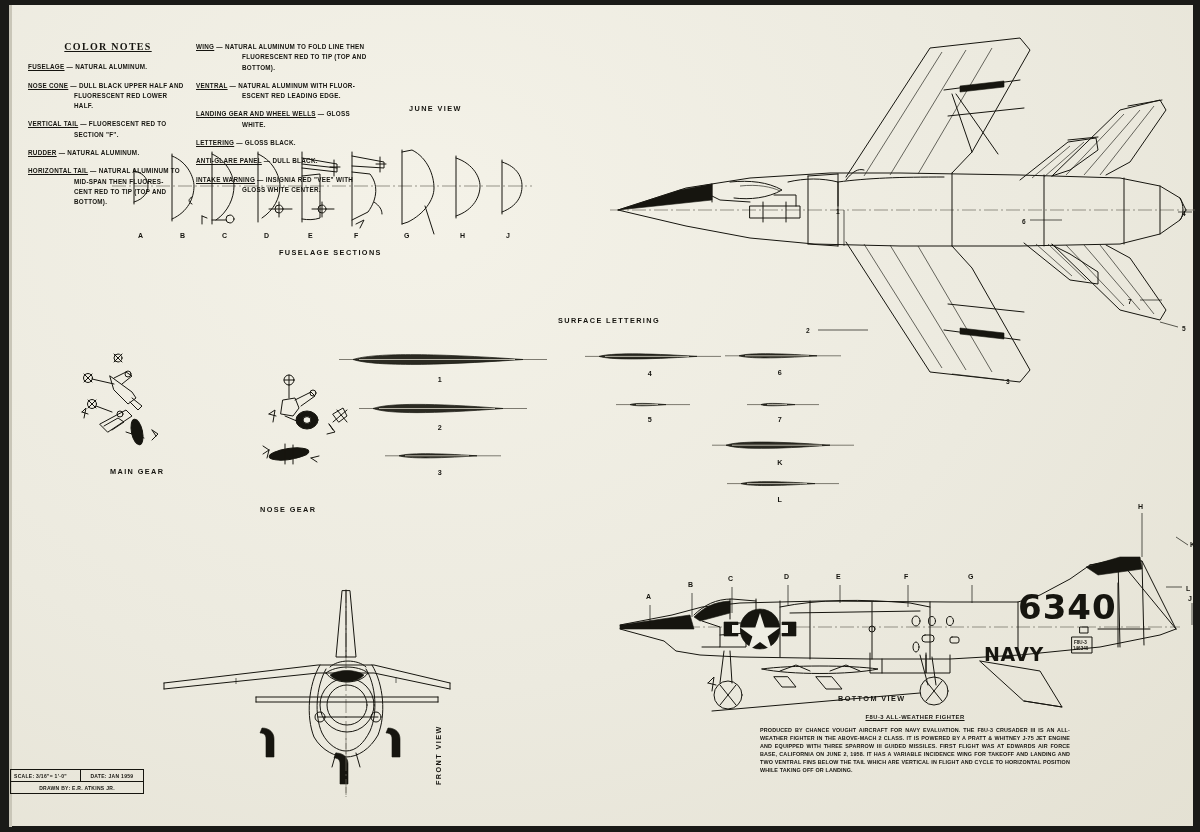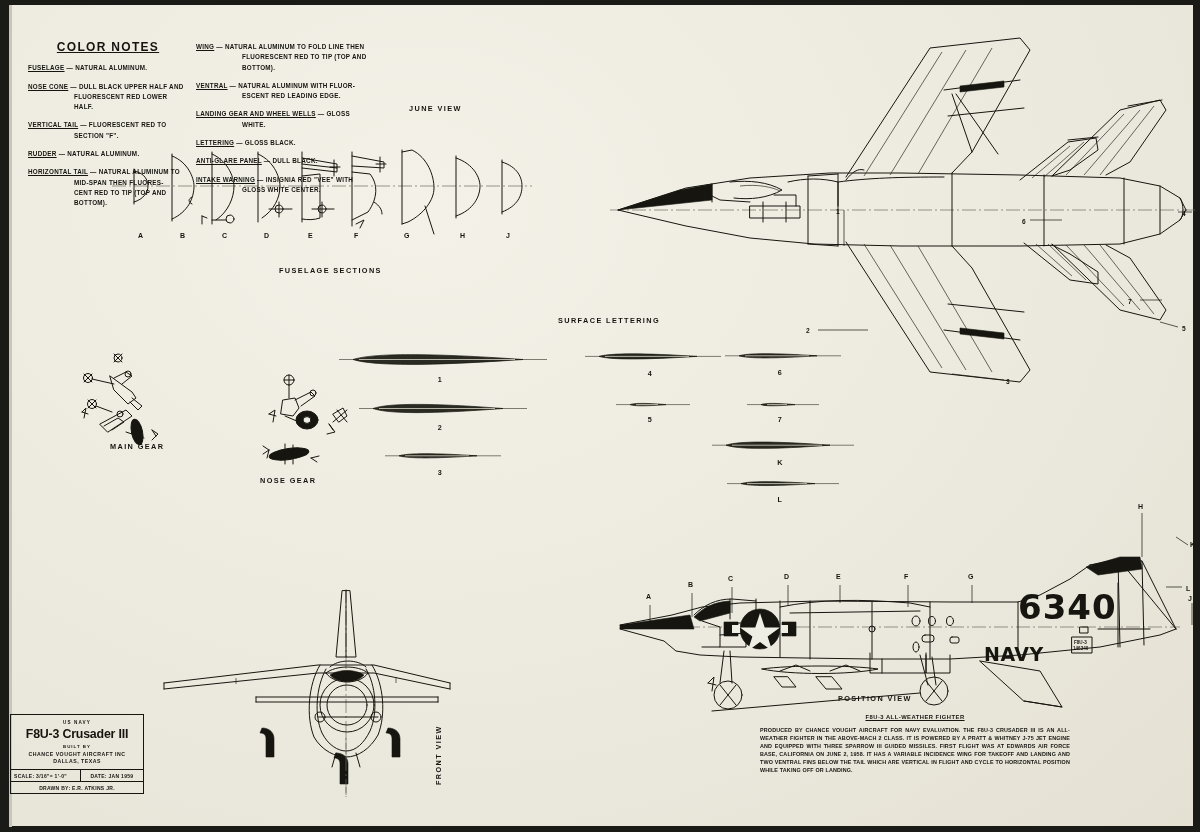--- a/index.html
+++ b/index.html
@@ -29,21 +29,21 @@
   .abs{position:absolute;}
   svg{display:block;overflow:visible;}
   .ink{fill:none;stroke:#16150f;stroke-width:1;stroke-linejoin:round;stroke-linecap:round;}
   .ink-thin{fill:none;stroke:#2a2922;stroke-width:.7;}
   .ink-fill{fill:#16150f;stroke:#16150f;stroke-width:.6;}
   .cl{fill:none;stroke:#6d6b5e;stroke-width:.7;stroke-dasharray:14 3 2 3;}
   .lead{fill:none;stroke:#16150f;stroke-width:.7;}
 
   
   .notes{font-size:6.3px;letter-spacing:.28px;line-height:10.3px;font-weight:bold;}
-  .notes .hd{font-size:12px;letter-spacing:1.3px;text-decoration:underline;font-weight:bold;}
+  .notes .hd{font-size:10px;letter-spacing:1.3px;text-decoration:underline;font-weight:bold;font-family:Liberation Serif, serif;}
   .notes .term{text-decoration:underline;}
   .note-row{margin-bottom:8px;}
   .note-ind{display:block;padding-left:46px;}
 
   .viewlabel{font-size:7.3px;font-weight:bold;letter-spacing:1.4px;}
   .secnum{font-size:7.2px;font-weight:bold;letter-spacing:.5px;text-align:center;}
   .stletter{font-size:7px;font-weight:bold;}
 
   
   #titleblock{left:10px;bottom:38px;width:132px;border:1.4px solid #16150f;background:transparent;}
@@ -176,21 +176,21 @@
       <span class="abs stletter" style="left: 26px; top: 0px; position: absolute;">A</span>
       <span class="abs stletter" style="left: 68px; top: 0px; position: absolute;">B</span>
       <span class="abs stletter" style="left: 110px; top: 0px; position: absolute;">C</span>
       <span class="abs stletter" style="left: 152px; top: 0px; position: absolute;">D</span>
       <span class="abs stletter" style="left: 196px; top: 0px; position: absolute;">E</span>
       <span class="abs stletter" style="left: 242px; top: 0px; position: absolute;">F</span>
       <span class="abs stletter" style="left: 292px; top: 0px; position: absolute;">G</span>
       <span class="abs stletter" style="left: 348px; top: 0px; position: absolute;">H</span>
       <span class="abs stletter" style="left: 394px; top: 0px; position: absolute;">J</span>
     </div>
-  <div class="abs viewlabel" style="left:279px;top:266px;">FUSELAGE SECTIONS</div>
+  <div class="abs viewlabel" style="left:279px;top:248px;">FUSELAGE SECTIONS</div>
 
   <div class="abs viewlabel" style="left:558px;top:316px;">SURFACE LETTERING</div>
   <div class="abs" id="surf-wrap" style="left:380px;top:336px;width:440px;height:170px;">
       <div class="abs" style="left: 0px; top: 12px; width: 120px;">
         <svg width="210" height="23" style="margin-left: -41px;">
           <line x1="0" y1="11.5" x2="208" y2="11.5" stroke="#4a483d" stroke-width=".7"></line>
           <path d="M14,11.5 C34.4,5 90.5,5 184,11.5 C90.5,18 34.4,18 14,11.5 Z" fill="#2b2a22" stroke="#16150f" stroke-width=".7"></path>
           <path d="M20,11.5 L176,11.5" stroke="#d9d6c8" stroke-width=".8" fill="none"></path>
         </svg>
         <div class="secnum" style="margin-top: 4px;">1</div>
@@ -279,21 +279,21 @@
         <path d="M30,72 L56,58 L62,64 L38,80 Z"></path>
         <path d="M34,74 L48,66 L54,70 L42,78"></path>
         <circle cx="50" cy="62" r="3"></circle>
         <ellipse cx="67" cy="80" rx="5.5" ry="13" transform="rotate(-12 67 80)" fill="#16150f"></ellipse>
         <path d="M56,80 L74,86"></path>
         <path d="M12,60 L16,56 L14,66 M12,60 L18,62"></path>
         <path d="M82,78 L88,82 L82,88 M82,78 L86,84"></path>
       </g>
     </svg>
   </div>
-  <div class="abs viewlabel" style="left:110px;top:442px;text-align:right;">MAIN GEAR</div>
+  <div class="abs viewlabel" style="left:110px;top:467px;text-align:right;">MAIN GEAR</div>
 
   <div class="abs" style="left:255px;top:372px;">
     <svg width="110" height="100" viewBox="0 0 110 100">
       <g class="ink">
         <circle cx="34" cy="8" r="5"></circle>
           <path d="M29,8 L39,8 M34,3 L34,13"></path>
         <line x1="34" y1="13" x2="34" y2="26"></line>
         <path d="M28,28 L40,26 L44,36 L38,44 L26,42 Z"></path>
         <path d="M40,28 L56,20 L60,24 L46,34"></path>
         <circle cx="58" cy="21" r="3"></circle>
@@ -303,21 +303,21 @@
         <path d="M14,42 L20,38 L18,50 M14,42 L21,44"></path>
         <path d="M78,42 L88,36 L92,44 L84,50 Z M82,38 L92,50 M78,50 L92,38"></path>
         <path d="M74,52 L80,60 L72,62 M74,52 L78,58"></path>
         <ellipse cx="34" cy="82" rx="20" ry="5.5" transform="rotate(-8 34 82)" fill="#16150f"></ellipse>
         <path d="M14,78 L8,74 M14,78 L8,82 M14,78 L12,86"></path>
         <path d="M56,86 L64,84 M56,86 L62,90"></path>
         <path d="M30,72 L30,92 M38,73 L38,92"></path>
       </g>
     </svg>
   </div>
-  <div class="abs viewlabel" style="left:260px;top:476px;">NOSE GEAR</div>
+  <div class="abs viewlabel" style="left:260px;top:505px;">NOSE GEAR</div>
 
   <div class="abs" style="left:600px;top:30px;">
     <svg width="595" height="380" viewBox="0 0 595 380">
       <line class="cl" x1="10" y1="180" x2="595" y2="180"></line>
 
       <path class="ink-fill" d="M18,180 L80,160 L112,154 L112,170 Z"></path>
 
       <path class="ink" d="M18,180 L86,158 L150,148 L230,143 L300,143 L420,145 L520,148 L560,156 L580,168 L586,180"></path>
 
       <path class="ink" d="M18,180 L86,196 L150,208 L214,214 L300,216 L420,216 L520,214 L560,204 L580,190 L586,180"></path>
@@ -489,21 +489,21 @@
         <text x="566" y="96">L</text>
         <text x="568" y="106">J</text>
       </g>
 
       <text class="nv" x="398" y="124" font-size="34" font-weight="bold" fill="#16150f" letter-spacing="1">6340</text>
       <text class="nv" x="364" y="166" font-size="19" font-weight="bold" fill="#16150f" letter-spacing=".5">NAVY</text>
       <text x="454" y="149" font-size="4.6" font-weight="bold" fill="#16150f">F8U-3</text>
       <text x="453" y="155" font-size="4.6" font-weight="bold" fill="#16150f">146340</text>
     </svg>
   </div>
-  <div class="abs viewlabel" style="left:838px;top:694px;">POSITION VIEW</div>
+  <div class="abs viewlabel" style="left:838px;top:694px;">BOTTOM VIEW</div>
 
   <div class="abs" style="left:150px;top:585px;">
     <svg width="310" height="215" viewBox="0 0 310 215">
       <line class="cl" x1="196" y1="4" x2="196" y2="210"></line>
 
       <path class="ink" d="M192,6 L186,72 L206,72 L200,6 Z"></path>
       <path class="ink" d="M196,6 L196,72"></path>
 
       <path class="ink" d="M14,98 L168,80 L224,80 L300,98"></path>
       <path class="ink" d="M14,104 L168,88 L224,88 L300,104"></path>
@@ -534,27 +534,20 @@
       <path class="ink-fill" d="M112,143 C120,143 124,148 124,154 L124,172 L116,172 L116,154 C116,150 114,148 110,148 Z"></path>
       <path class="ink-fill" d="M238,143 C246,143 250,148 250,154 L250,172 L242,172 L242,154 C242,150 240,148 236,148 Z"></path>
       <path class="ink-fill" d="M186,168 C194,168 198,173 198,179 L198,199 L190,199 L190,179 C190,175 188,173 184,173 Z"></path>
 
       <line class="cl" x1="196" y1="150" x2="196" y2="212"></line>
     </svg>
   </div>
   <div class="abs viewlabel rot90" style="left:434px;top:785px;">FRONT VIEW</div>
 
   <div class="abs" id="titleblock">
-    <div class="tb-main">
-      <div class="us-navy">US NAVY</div>
-      <div class="model">F8U-3 Crusader III</div>
-      <div class="built">BUILT BY</div>
-      <div class="mfr">CHANCE   VOUGHT AIRCRAFT INC</div>
-      <div class="mfr">DALLAS, TEXAS</div>
-    </div>
     <div class="tb-row">
       <div class="tb-cell tb-scale">SCALE: 3/16"= 1'-0"</div>
       <div class="tb-cell tb-date">DATE: JAN 1959</div>
     </div>
     <div class="tb-drawn">DRAWN BY: E.R. ATKINS JR.</div>
   </div>
 
   <div class="abs" id="descblock">
     <div class="dhd">F8U-3 ALL-WEATHER FIGHTER</div>
     <div class="dbody">PRODUCED BY CHANCE VOUGHT AIRCRAFT FOR NAVY EVALUATION. THE F8U-3 CRUSADER III IS AN ALL-WEATHER FIGHTER IN THE ABOVE-MACH 2 CLASS.  IT IS POWERED BY A PRATT &amp; WHITNEY J-75 JET ENGINE AND EQUIPPED WITH THREE SPARROW III GUIDED MISSILES.  FIRST FLIGHT WAS AT EDWARDS AIR FORCE BASE,  CALIFORNIA ON JUNE 2,  1958.  IT HAS A VARIABLE INCIDENCE WING FOR TAKEOFF AND LANDING AND TWO VENTRAL FINS BELOW THE TAIL WHICH ARE VERTICAL IN FLIGHT AND CYCLE TO HORIZONTAL POSITION WHILE TAKING OFF OR LANDING.</div>

